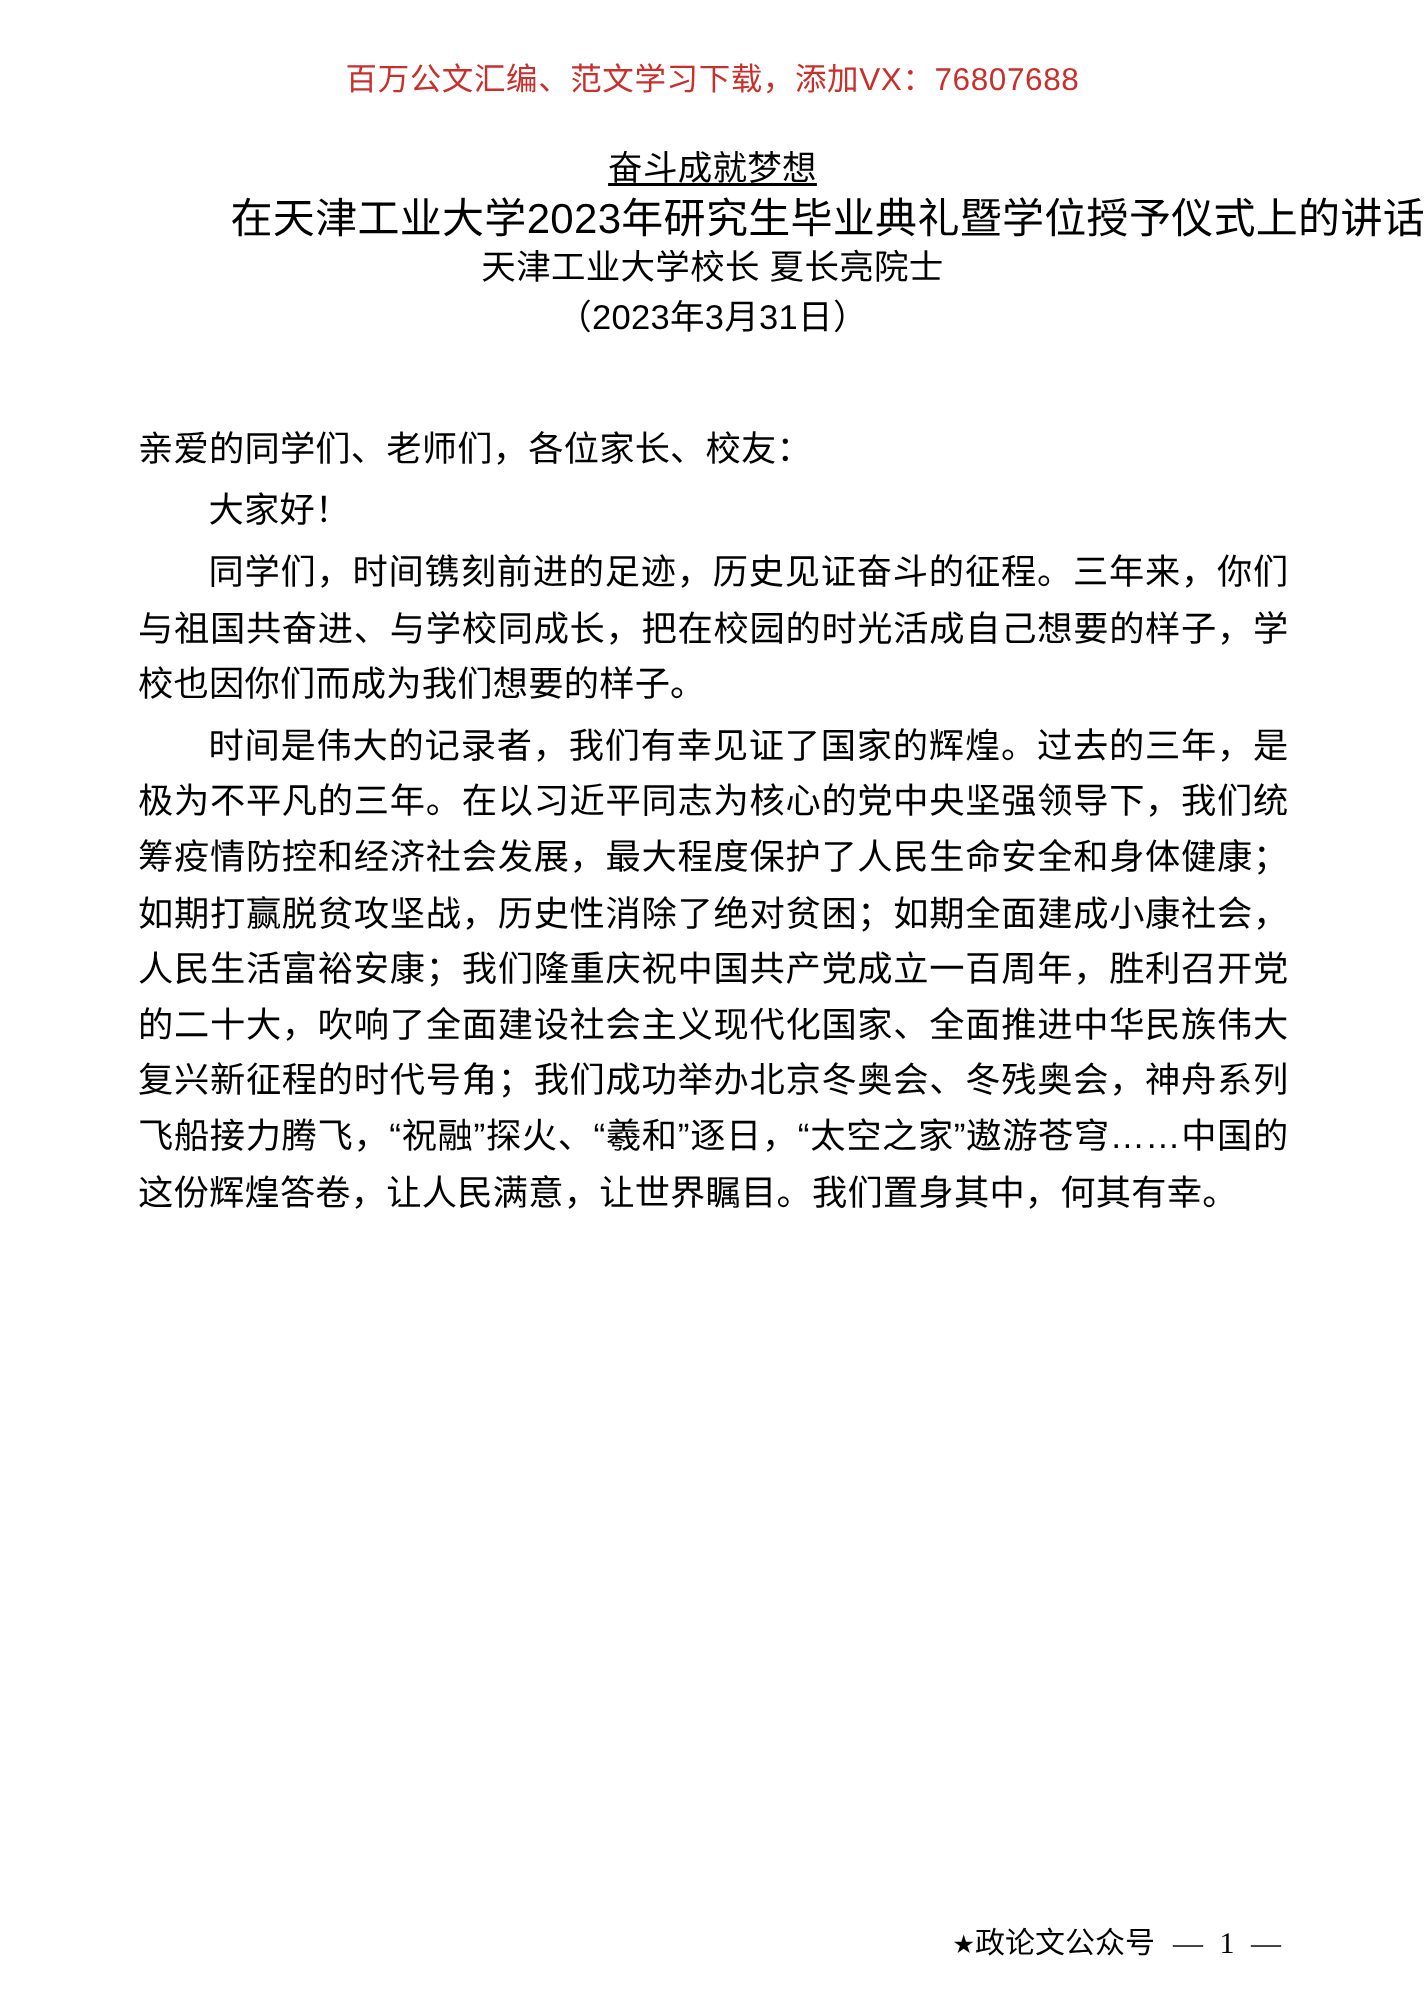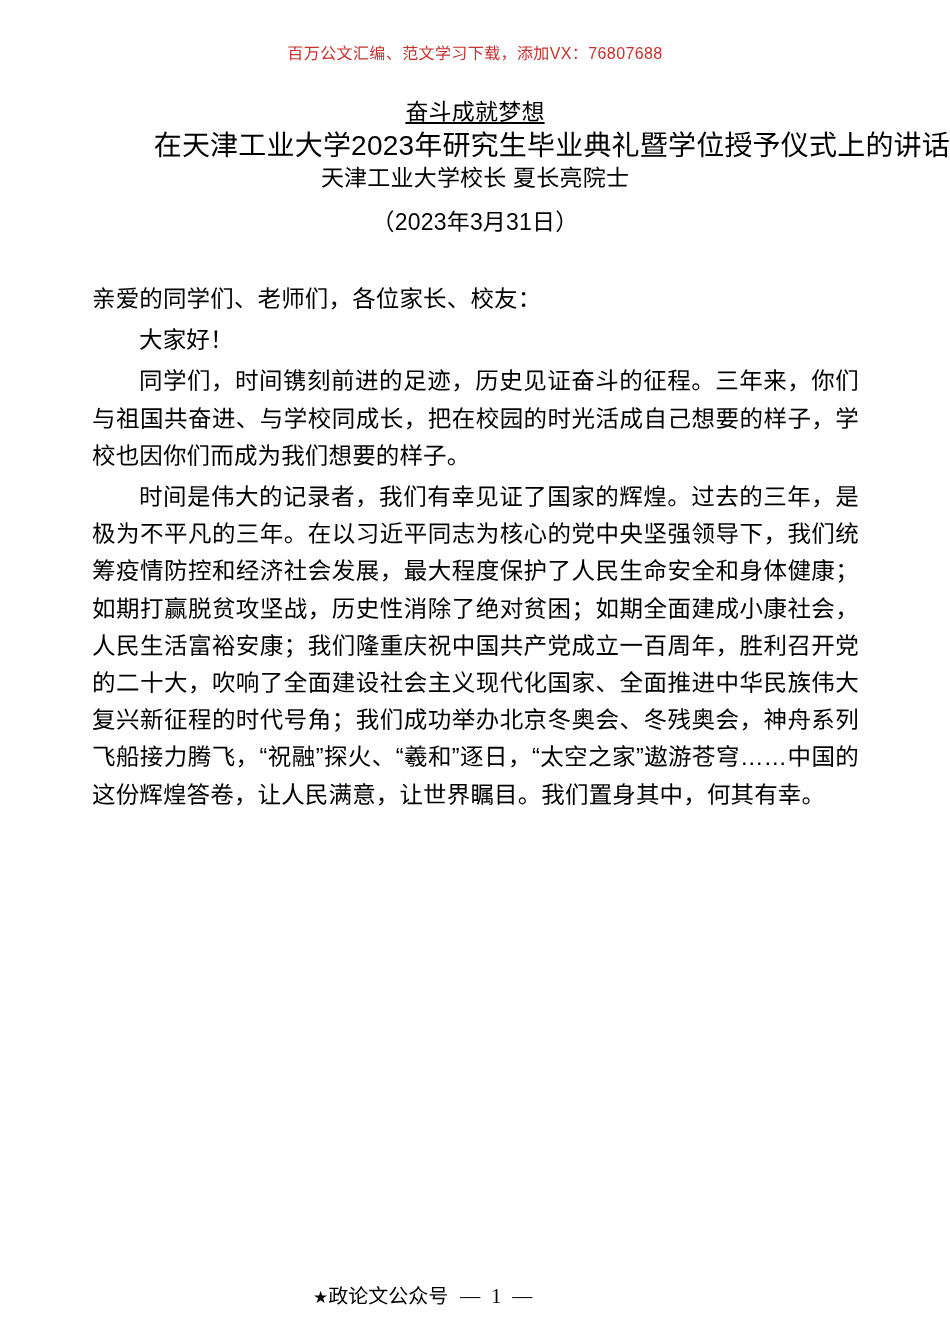--- a/index.html
+++ b/index.html
@@ -20,21 +20,21 @@
     box-sizing: border-box;
   }
 
   
   .promo-banner {
     position: absolute;
     top: 40px;
     left: 0;
     width: 950px;
     text-align: center;
-    font-size: 16px;
+    font-size: 21px;
     line-height: 28px;
     color: #c9302c;
     letter-spacing: 0.4px;
     white-space: nowrap;
   }
 
   
   .title-block {
     position: absolute;
     top: 96px;
@@ -45,21 +45,21 @@
   .title-line {
     font-size: 23px;
     line-height: 33px;
     color: #000;
     white-space: nowrap;
     letter-spacing: 0.2px;
   }
   .title-main   { font-size: 23px; text-decoration: underline; }
   .title-sub    { font-size: 28px; text-align: right; }
   .title-author { font-size: 23px; }
-  .title-date   { font-size: 23px; margin-top: 11px; }
+  .title-date   { font-size: 23px; }
 
   
   .body-text {
     position: absolute;
     top: 277px;
     left: 88px;
     width: 775px;
     font-size: 23.5px;
     line-height: 37.2px;
     text-align: justify;
@@ -84,23 +84,22 @@
     font-size: 0.78em;
     vertical-align: 2%;
   }
 
   
   .footer {
     position: absolute;
     top: 1283px;
     left: 0;
     width: 857px;
-    text-align: left;
+    text-align: right;
     padding-right: 0;
-    padding-left: 43px;
   }
   .footer-inner {
     display: inline-block;
     margin-left: 270px;
     font-family: "Liberation Serif", "DejaVu Serif", serif;
     font-size: 20px;
     line-height: 26px;
     color: #000;
     white-space: nowrap;
   }

